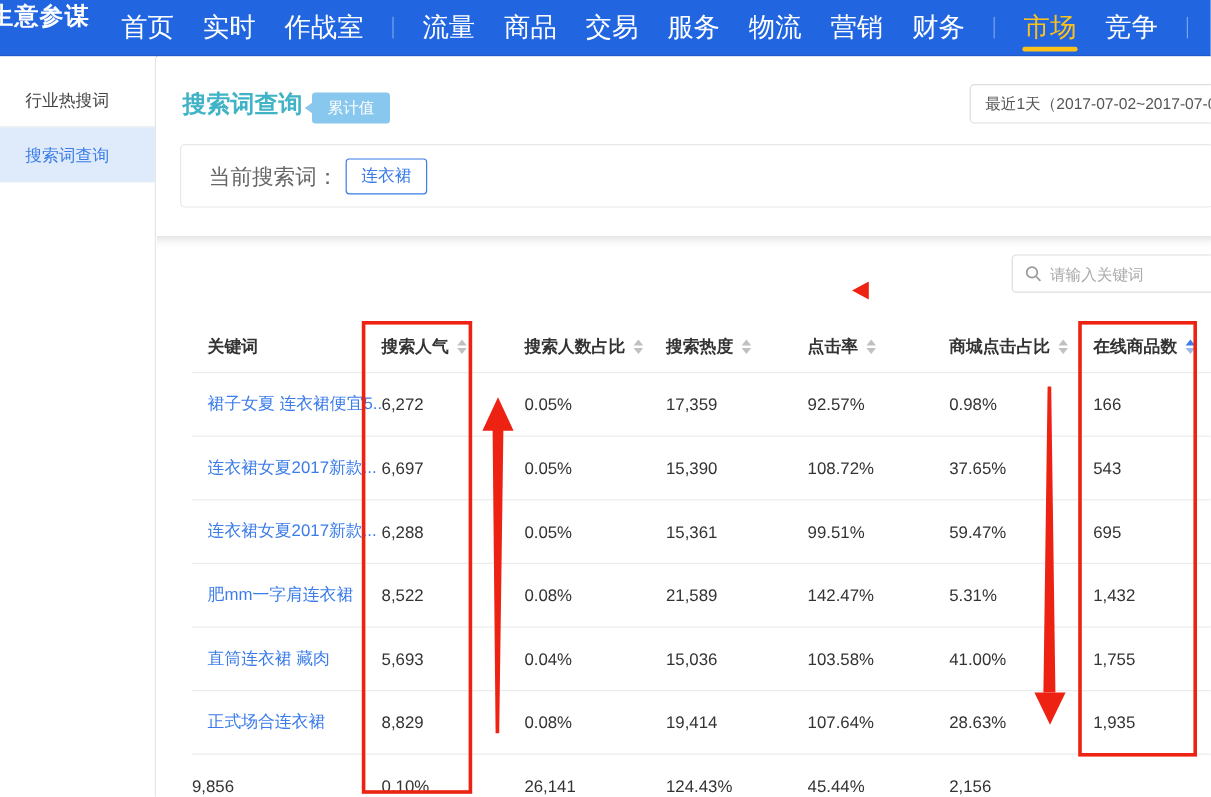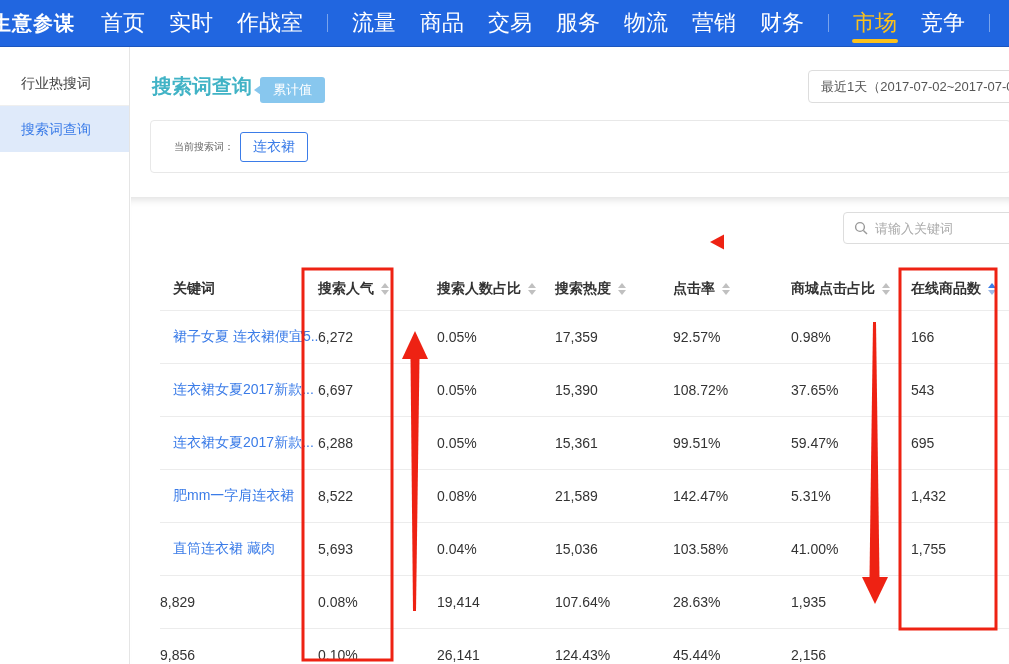--- a/index.html
+++ b/index.html
@@ -11,21 +11,21 @@
     --annotation_red:#ee2213;
     --sidebar_active_bg:#dfeafa;
     --cols:158px 119px 118px 118px 118px 120px 220px;
   }
   *{box-sizing:border-box;margin:0;padding:0;}
   html,body{width:1009px;height:664px;overflow:hidden;}
   body{position:relative;background:#fff;font-family:"Liberation Sans",sans-serif;color:#333;}
 
   
   .navbar{position:absolute;left:0;top:0;width:100%;height:47px;background:var(--navbar_bg);
-    display:flex;align-items:center;color:#fff;white-space:nowrap;border-bottom:1px solid rgba(0,0,0,0.15);}
+    display:flex;color:#fff;white-space:nowrap;border-bottom:1px solid rgba(0,0,0,0.15);}
   .logo{font-size:20px;font-weight:bold;letter-spacing:1px;margin-left:-9px;margin-right:14px;}
   .nav-items{display:flex;align-items:center;height:100%;}
   .nav-item{position:relative;font-size:22px;padding:0 12px;height:100%;line-height:46px;cursor:pointer;}
   .nav-item.active{color:var(--navbar_active);}
   .nav-item.active::after{content:"";position:absolute;left:11px;right:11px;bottom:3px;height:4px;
     background:var(--navbar_active);border-radius:2px;}
   .nav-divider{width:1px;height:18px;background:rgba(255,255,255,0.4);margin:0 12px;}
 
   
   .sidebar{position:absolute;left:0;top:47px;width:130px;bottom:0;background:#fff;
@@ -39,21 +39,21 @@
   .page-title{position:absolute;left:21px;top:26px;font-size:20px;font-weight:bold;color:var(--title_teal);}
   .badge{position:absolute;left:129px;top:30px;background:var(--badge_blue);color:#fff;font-size:13px;
     padding:4px 13px;border-radius:3px;}
   .badge-arrow{position:absolute;left:-6px;top:50%;transform:translateY(-50%);width:0;height:0;
     border-top:5px solid transparent;border-bottom:5px solid transparent;border-right:7px solid var(--badge_blue);}
   .date-box{position:absolute;left:677px;top:23px;width:380px;height:33px;line-height:31px;
     border:1px solid #ddd;border-radius:4px;padding:0 12px;font-size:13px;color:#555;cursor:pointer;background:#fff;}
 
   .filter-card{position:absolute;left:19px;top:73px;right:-2px;height:53px;border:1px solid #e8e8e8;
     border-radius:4px;display:flex;align-items:center;background:#fff;}
-  .filter-label{margin-left:23px;font-size:10px;color:#666;}
+  .filter-label{margin-left:23px;font-size:18px;color:#666;}
   .filter-tag{margin-left:6px;border:1px solid var(--link_blue);color:var(--link_blue);font-size:14px;
     padding:5px 12px;border-radius:3px;cursor:pointer;}
 
   
   .table-section{position:absolute;left:0;top:150px;right:0;bottom:0;background:#fff;
     box-shadow:inset 0 9px 8px -7px rgba(0,0,0,0.14);}
   .search-box{position:absolute;left:712px;top:15px;width:330px;height:32px;border:1px solid #ddd;
     border-radius:4px;display:flex;align-items:center;padding:0 10px;background:#fff;}
   .search-box svg{flex:0 0 auto;margin-right:7px;}
   .search-box input{border:none;outline:none;font-size:13px;color:#555;width:100%;background:transparent;
@@ -222,20 +222,21 @@
           <div class="trow">
             <div class="td c0">直筒连衣裙 藏肉</div>
             <div class="td c1">5,693</div>
             <div class="td c2">0.04%</div>
             <div class="td c3">15,036</div>
             <div class="td c4">103.58%</div>
             <div class="td c5">41.00%</div>
             <div class="td c6">1,755</div>
           </div>
           <div class="trow">
+            <div class="td c0">正式场合连衣裙</div>
             <div class="td c1">8,829</div>
             <div class="td c2">0.08%</div>
             <div class="td c3">19,414</div>
             <div class="td c4">107.64%</div>
             <div class="td c5">28.63%</div>
             <div class="td c6">1,935</div>
           </div>
           <div class="trow">
             <div class="td c1">9,856</div>
             <div class="td c2">0.10%</div>

